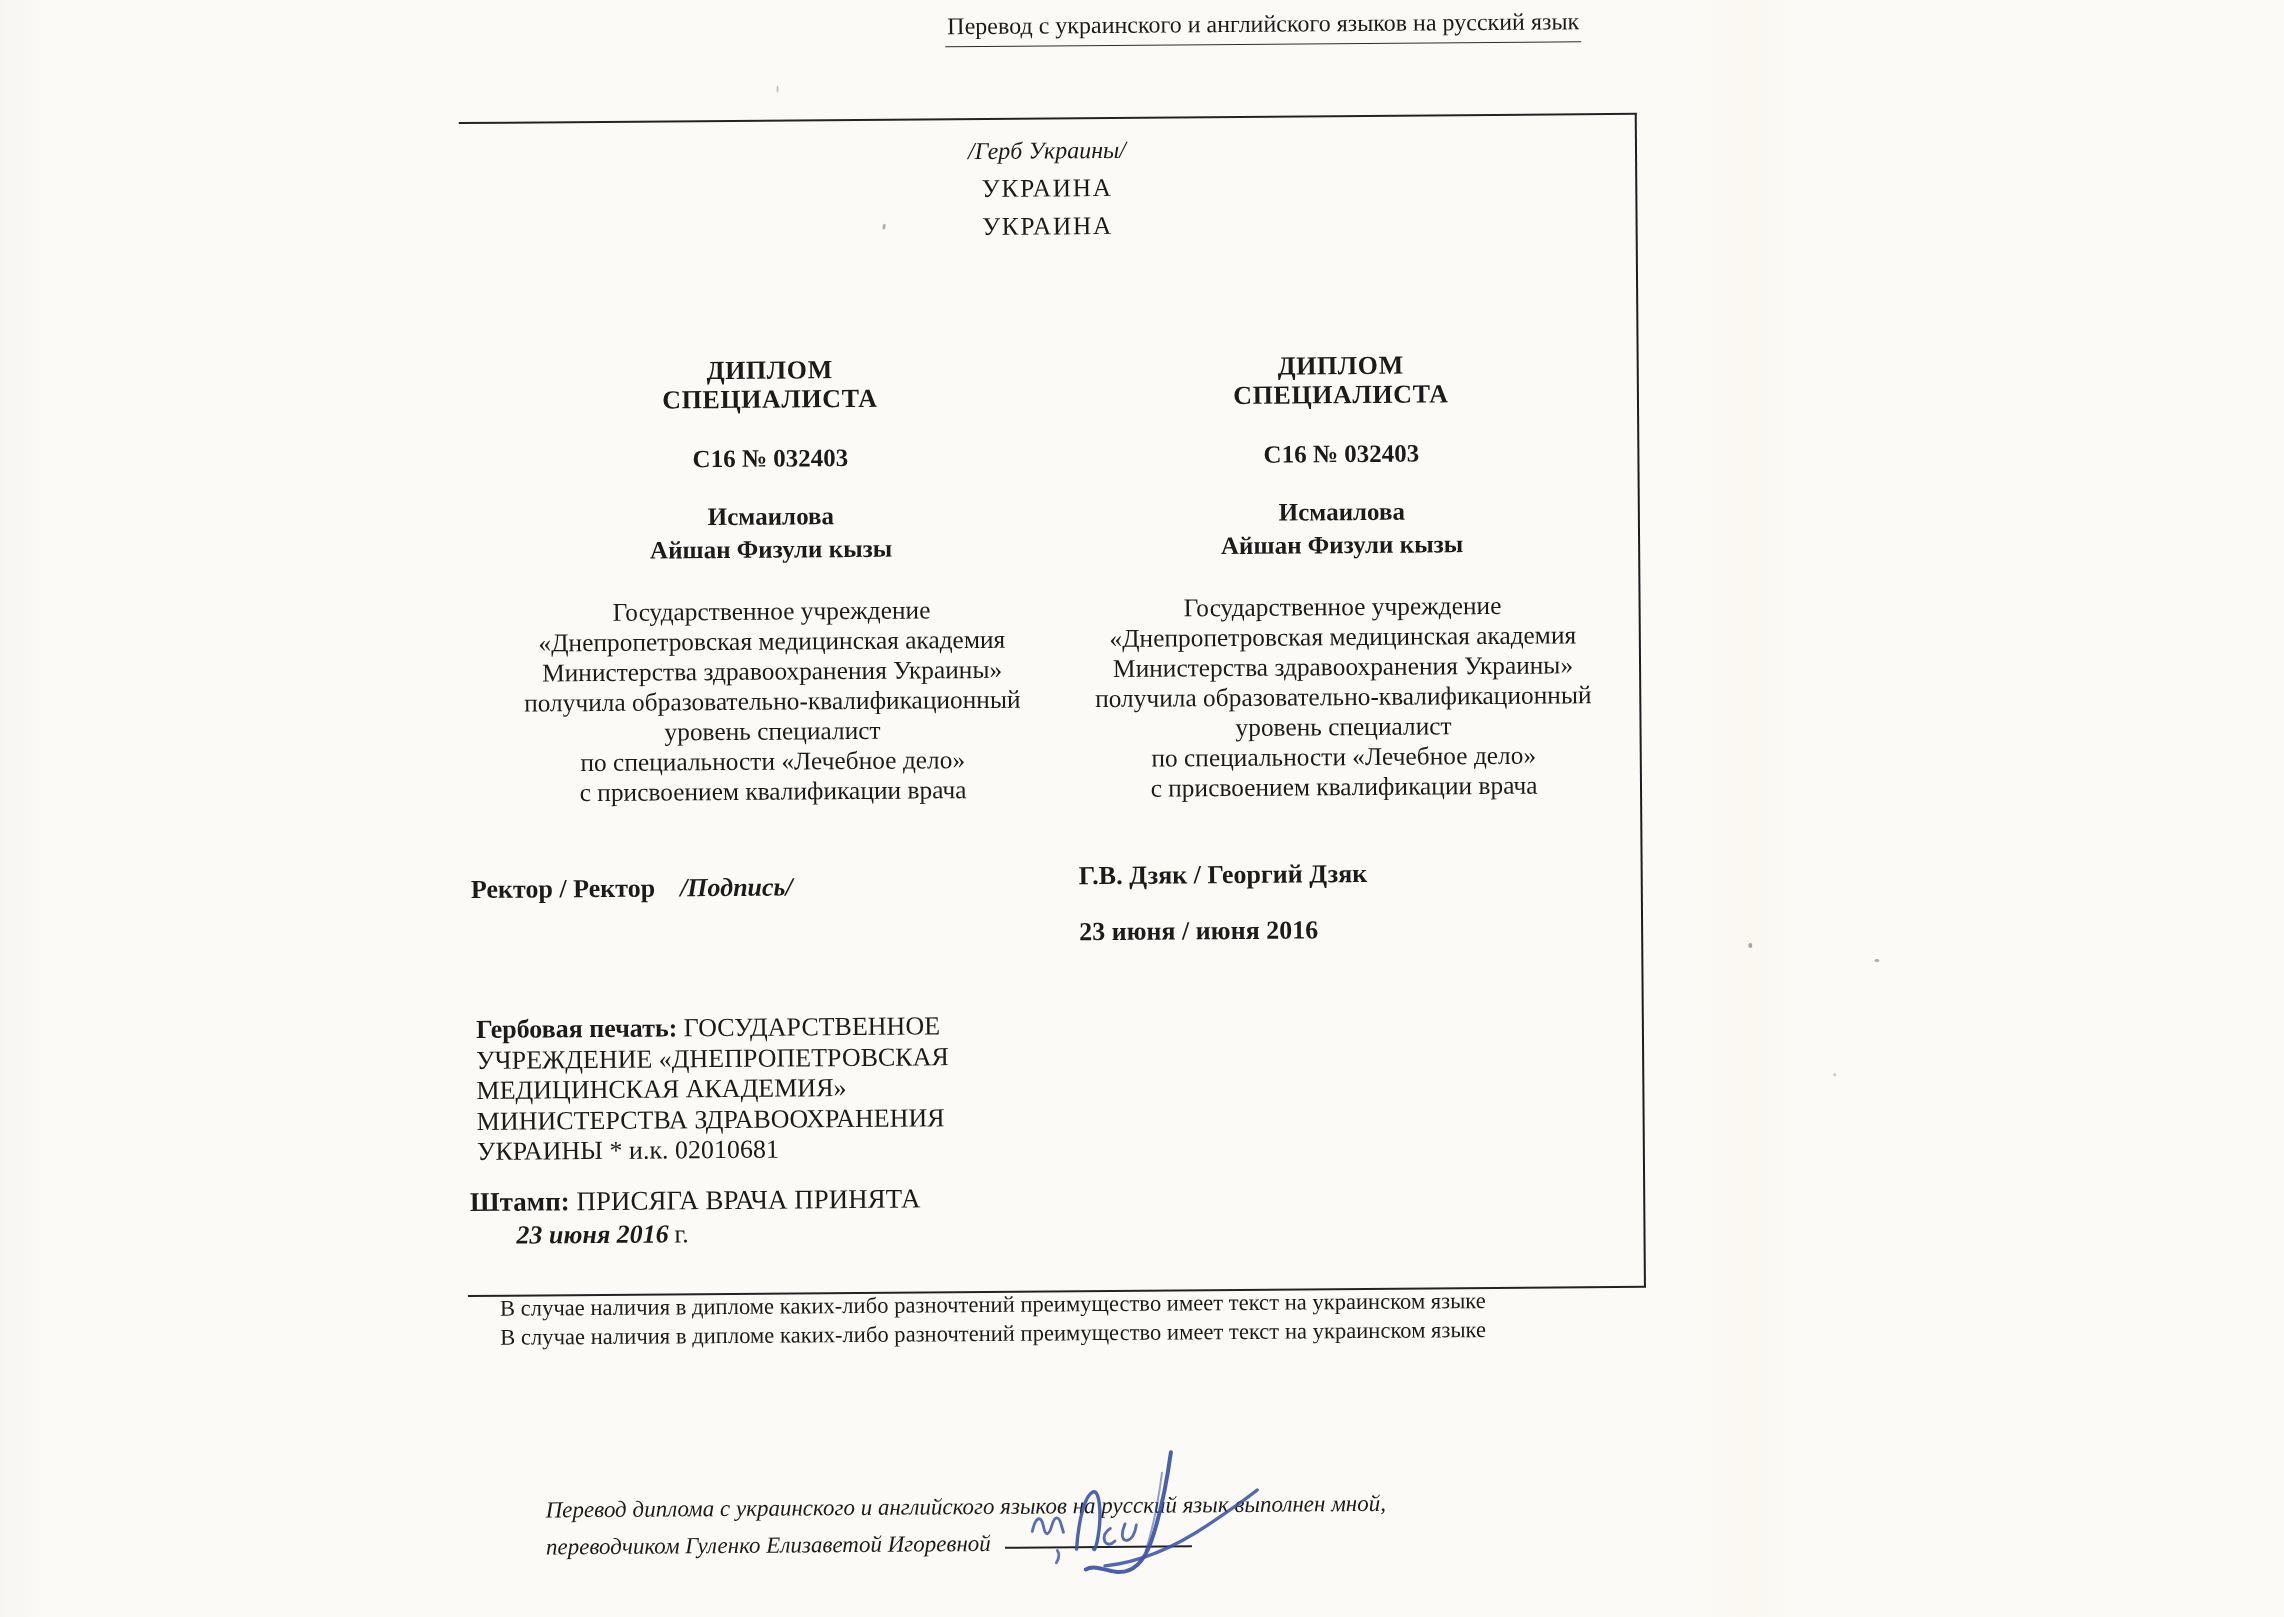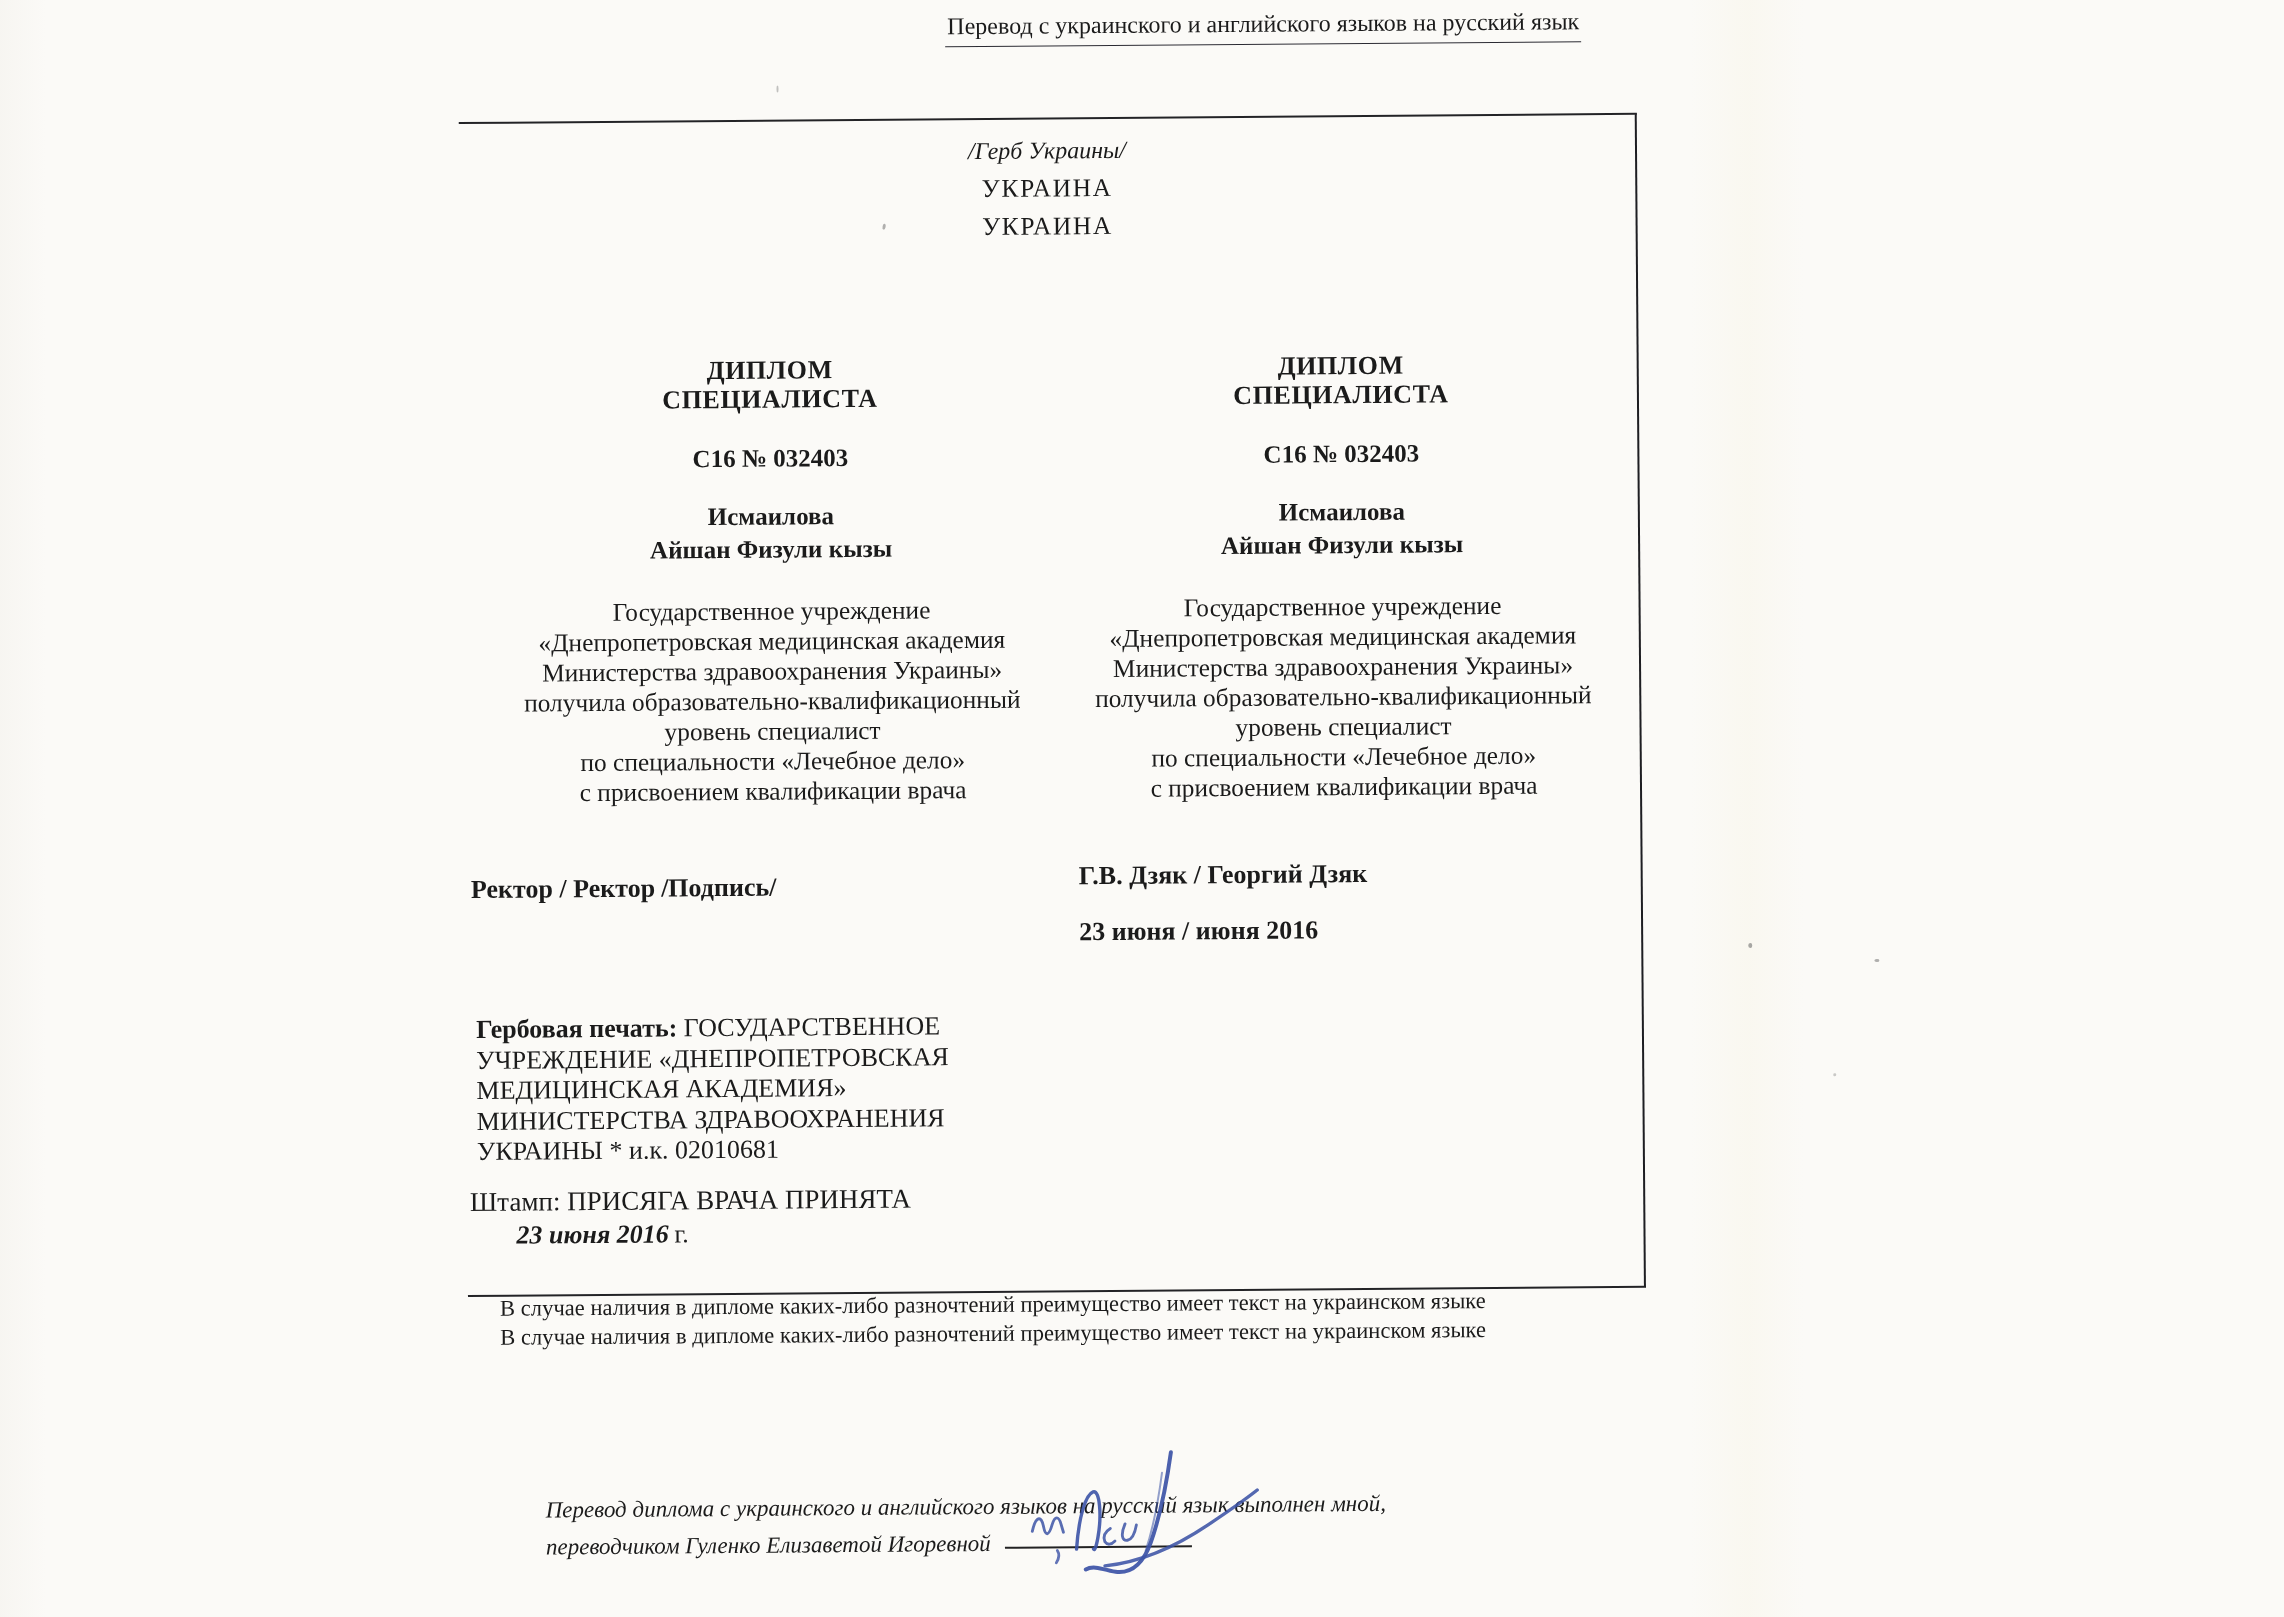--- a/index.html
+++ b/index.html
@@ -23,27 +23,27 @@
   .emblem-caption{left:0;right:0;top:18px;font-style:italic;font-size:24px;}
   .country{left:0;right:0;font-size:25.4px;letter-spacing:1.7px;}
   .country1{top:54px;} .country2{top:92px;}
   .col{position:absolute;top:0;width:618px;height:100%;}
   .col-left{left:0;} .col-right{left:571px;}
   .dip-title{left:0;right:0;top:234px;font-size:26px;line-height:29px;font-weight:bold;letter-spacing:0.6px;}
   .serial{left:0;right:0;top:323px;font-size:25px;font-weight:bold;}
   .grad-name{left:0;right:0;top:378px;font-size:25px;line-height:33px;font-weight:bold;}
   .body-text{left:0;right:0;top:474px;font-size:25.4px;line-height:30px;}
   .rector-line{left:6.2px;top:751px;font-size:26px;font-weight:bold;}
-  .sign-note{margin-left:6px;}
+  .sign-note{font-style:italic;margin-left:25px;}
   .signer-line{left:43px;top:742px;font-size:26px;font-weight:bold;}
   .date-line{left:43px;top:798px;font-size:26px;font-weight:bold;}
   .seal-block{left:10.2px;top:891px;font-size:26px;line-height:30.5px;text-align:left;}
   .seal-label{font-weight:bold;}
   .stamp-line1{left:2.8px;top:1063px;font-size:27px;}
-  .stamp-label{font-weight:normal;}
+  .stamp-label{font-weight:bold;}
   .stamp-line2{left:49px;top:1097px;font-size:26px;}
   .stamp-date{font-weight:bold;font-style:italic;}
   .stamp-suffix{margin-left:5.7px;}
   .footnote1{left:500px;top:1296px;font-size:22.6px;}
   .footnote2{left:500px;top:1325px;font-size:22.6px;}
   .translator1{left:544px;top:1498px;font-size:23px;font-style:italic;}
   .translator2{left:544px;top:1535px;font-size:23px;font-style:italic;}
   .sig-underline{left:1003px;top:1551px;width:187px;height:2.3px;background:#222;}
   .signature-svg{left:1018px;top:1444px;width:266px;height:170px;}
   .speck{position:absolute;border-radius:50%;background:#555;}

